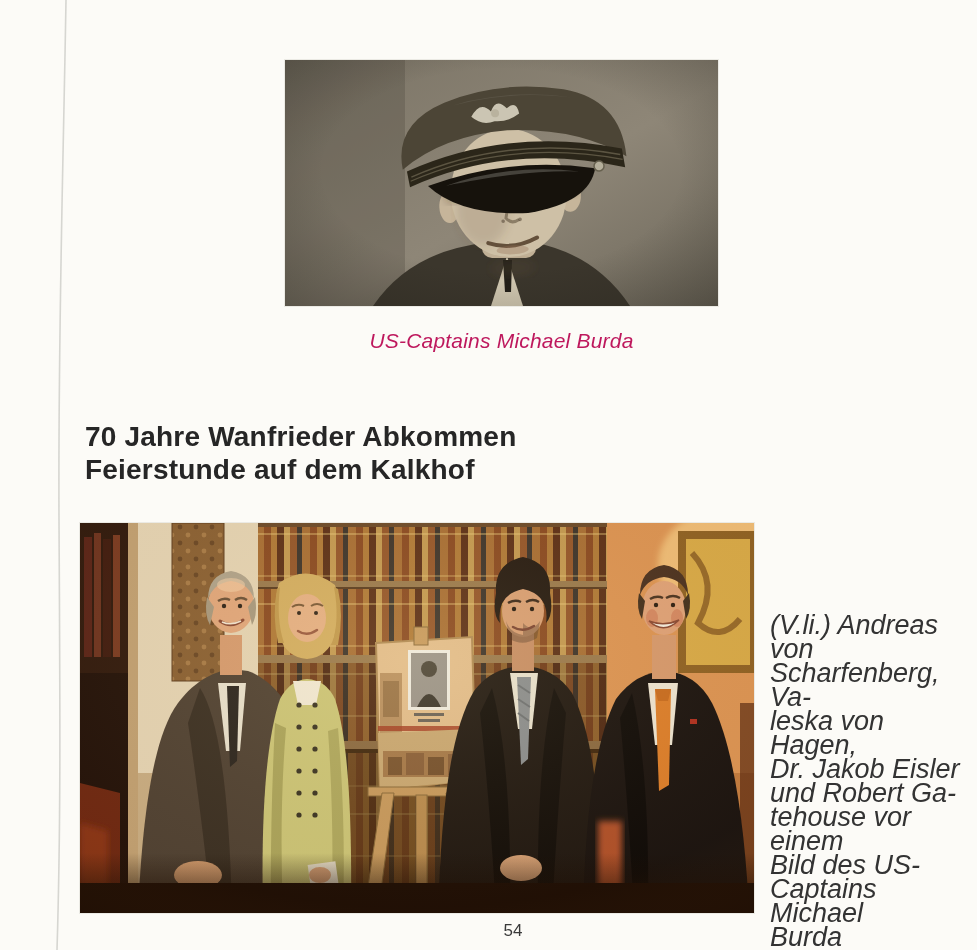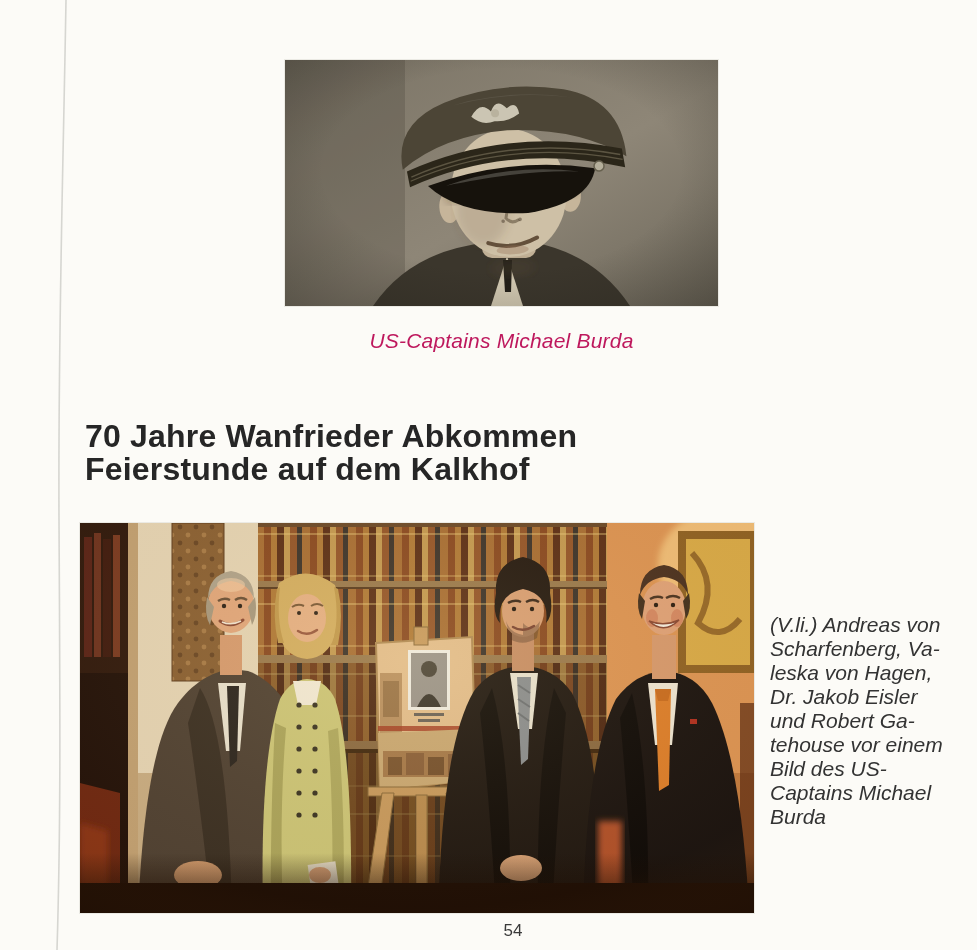--- a/index.html
+++ b/index.html
@@ -12,27 +12,27 @@
   .page{position:absolute;inset:0;}
   .scan-artifact{position:absolute;left:0;top:0;pointer-events:none;}
   .photo{position:absolute;display:block;box-shadow:0 0 0 1px rgba(90,85,70,0.10);}
   .portrait-photo{left:285px;top:60px;width:433px;height:246px;}
   .portrait-caption{
     position:absolute;left:285px;top:329px;width:433px;text-align:center;
     font-style:italic;font-size:21px;color:#be185d;letter-spacing:0.2px;
   }
   .headline{
     position:absolute;left:85px;top:420px;margin:0;
-    font-size:32px;font-weight:bold;line-height:33px;color:#262626;
+    font-size:28px;font-weight:bold;line-height:33px;color:#262626;
     white-space:pre-line;letter-spacing:0.2px;
   }
   .group-photo{left:80px;top:523px;width:674px;height:390px;}
   .photo-caption{
     position:absolute;left:770px;top:613px;width:206px;
-    font-style:italic;font-size:21px;line-height:24px;color:#333;
+    font-style:italic;font-size:27px;line-height:24px;color:#333;
     white-space:pre-line;
   }
   .photo-credit{
     position:absolute;left:770px;top:849px;width:206px;
     font-style:italic;font-size:21px;color:#333;
   }
   .page-number{
     position:absolute;left:478px;top:921px;width:70px;text-align:center;
     font-size:17px;color:#3a3a3a;
   }

